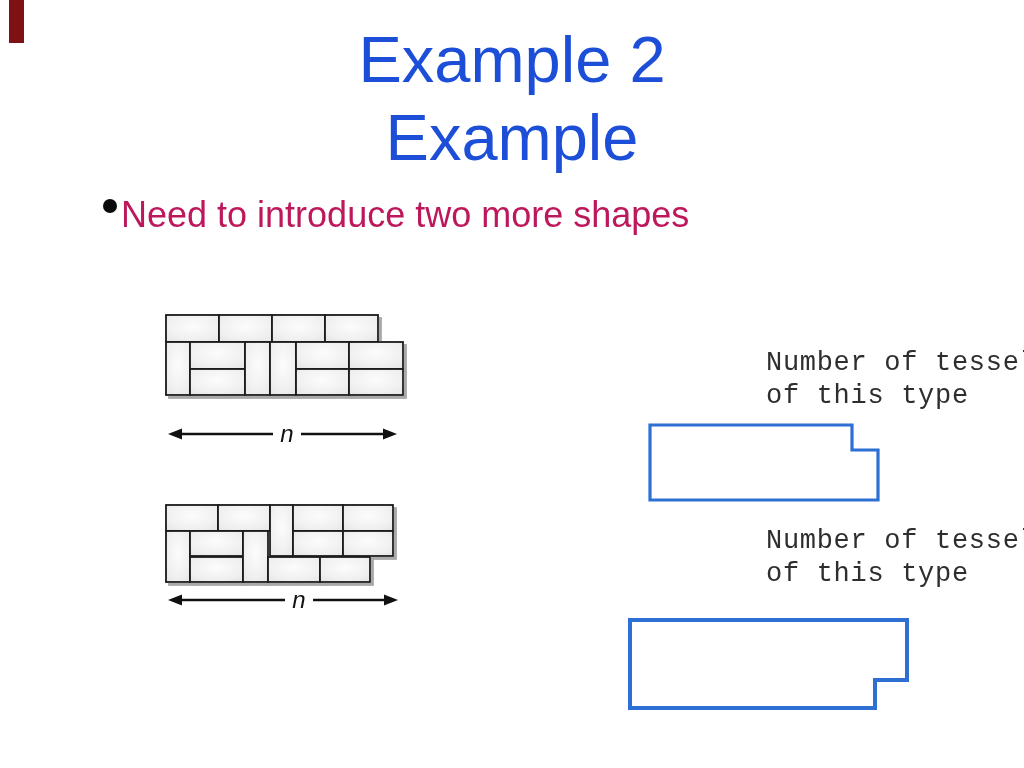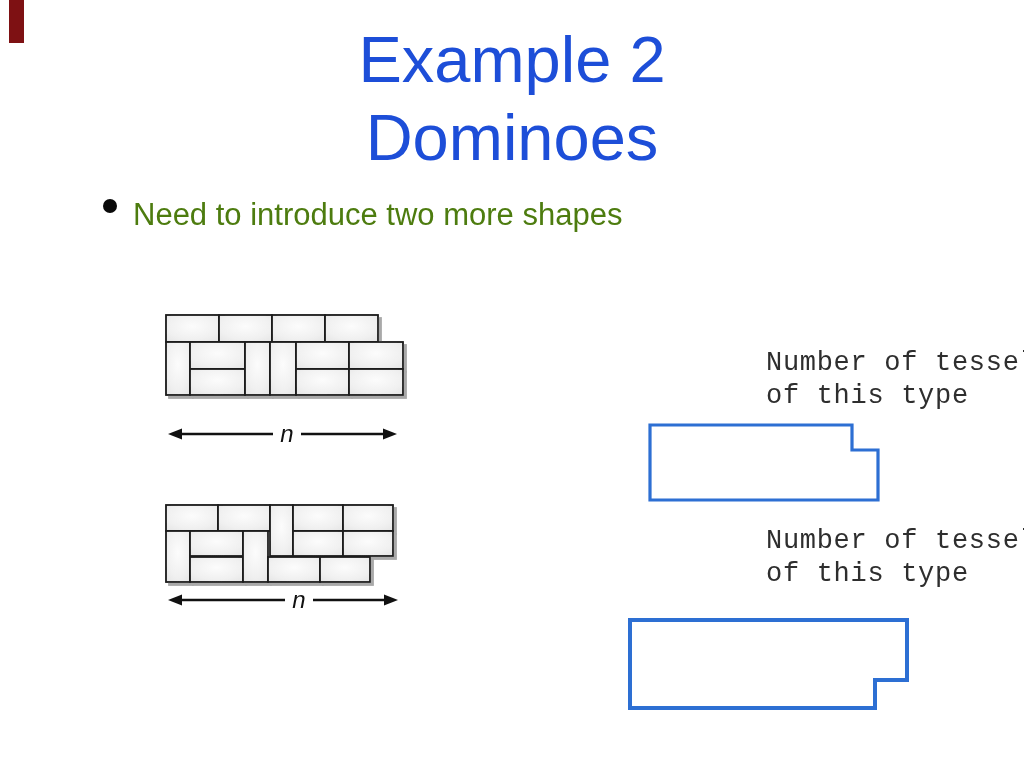--- a/index.html
+++ b/index.html
@@ -13,42 +13,42 @@
   .title{
     position:absolute;left:0;right:0;top:21px;text-align:center;
     font-size:65px;line-height:78px;color:#1d4ed8;font-weight:400;
     letter-spacing:0px;white-space:nowrap;
   }
   .bullet-dot{
     position:absolute;left:103px;top:199px;width:14px;height:14px;
     border-radius:50%;background:#0a0a0a;
   }
   .bullet-text{
-    position:absolute;left:133px;top:196px;font-size:31px;line-height:38px;
-    color:#4d7c0f;white-space:nowrap;
+    position:absolute;left:121px;top:196px;font-size:36px;line-height:38px;
+    color:#be185d;white-space:nowrap;
   }
   .figures-svg{position:absolute;left:150px;top:302px;width:270px;height:315px;}
   .shapes-svg{position:absolute;left:618px;top:413px;width:300px;height:305px;}
   .caption{
     position:absolute;left:766px;
     font-family:"Liberation Mono",monospace;
     font-size:27px;line-height:33px;letter-spacing:0.7px;
     color:#2e2e2e;white-space:nowrap;
   }
   .caption-1{top:347px;}
   .caption-2{top:525px;}
 </style>
 </head>
 <body>
 
 <div class="red-bar" style="background: rgb(126, 17, 19);"></div>
 
 <div class="title">
   <div>Example 2</div>
-  <div>Dominoes</div>
+  <div>Example</div>
 </div>
 
 <div class="bullet-dot"></div>
 <div class="bullet-text">Need to introduce two more shapes</div>
 
 <svg class="figures-svg" viewBox="150 302 270 315" aria-hidden="true">
   <defs>
     <radialGradient id="tileGrad" cx="50%" cy="42%" r="80%">
       <stop offset="0%" stop-color="#fcfcfc"></stop>
       <stop offset="60%" stop-color="#f0f0f0"></stop>

